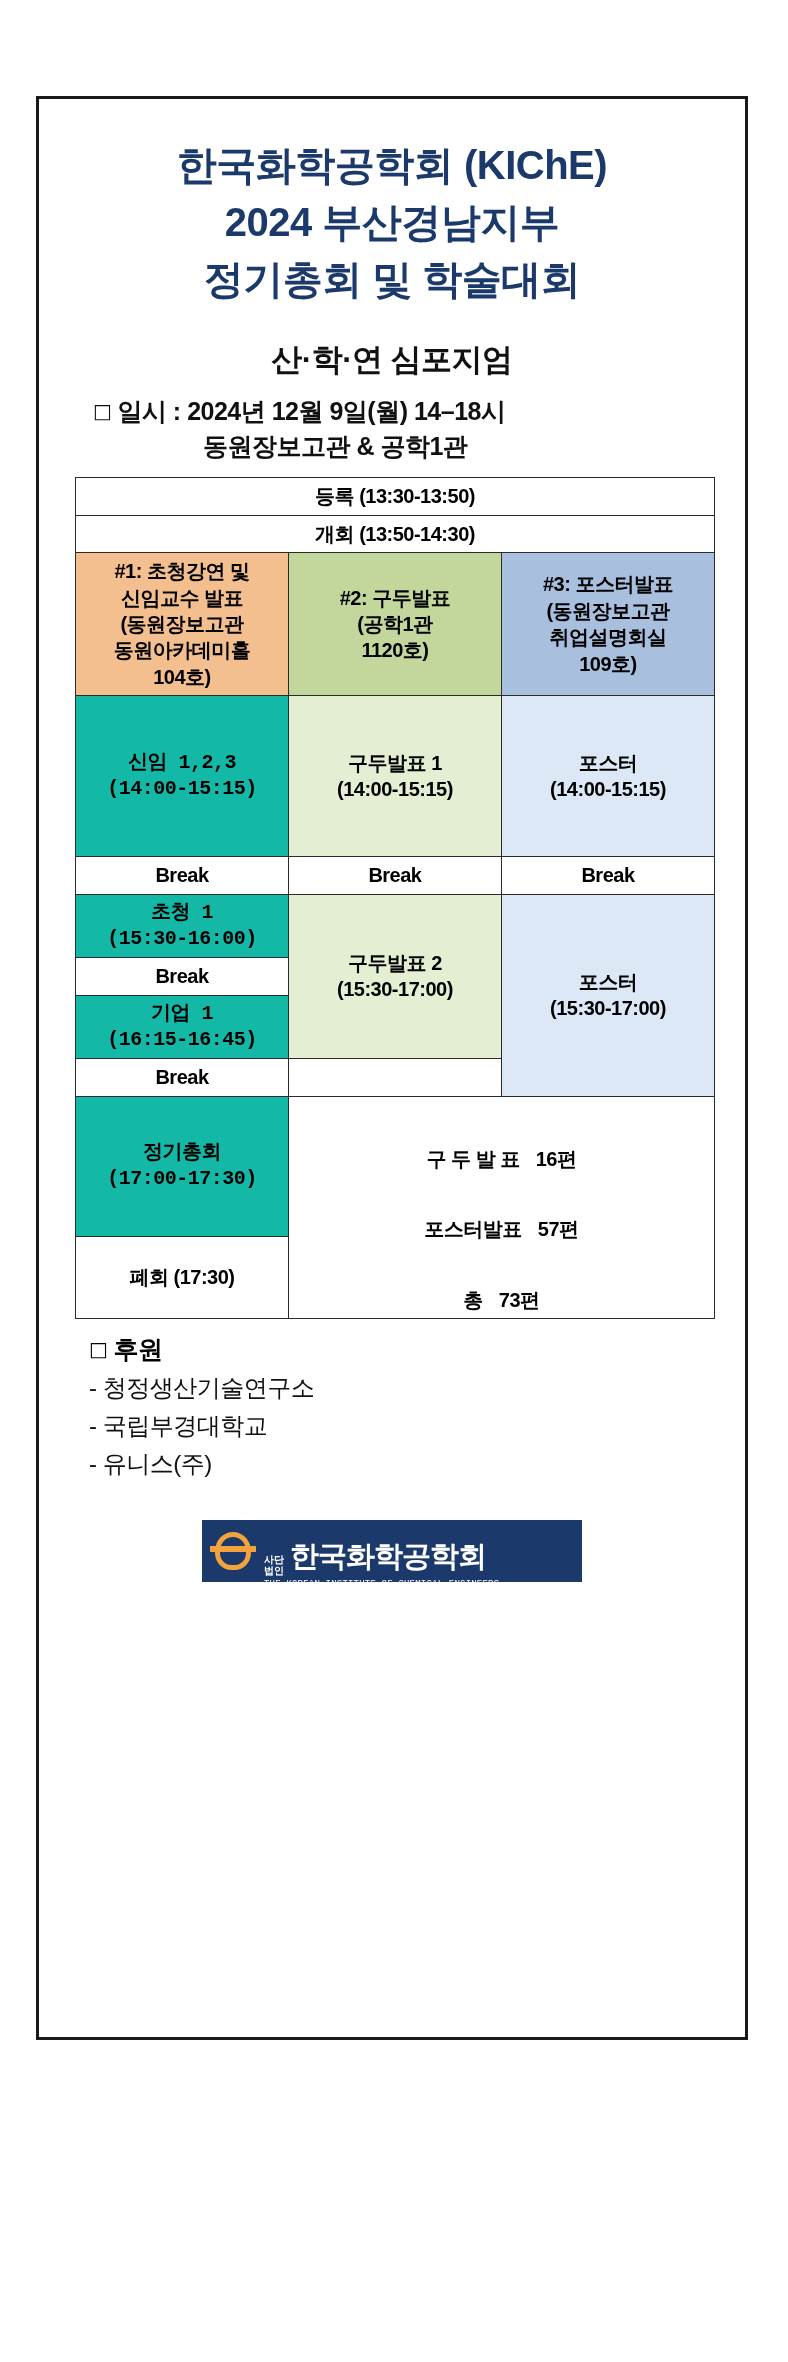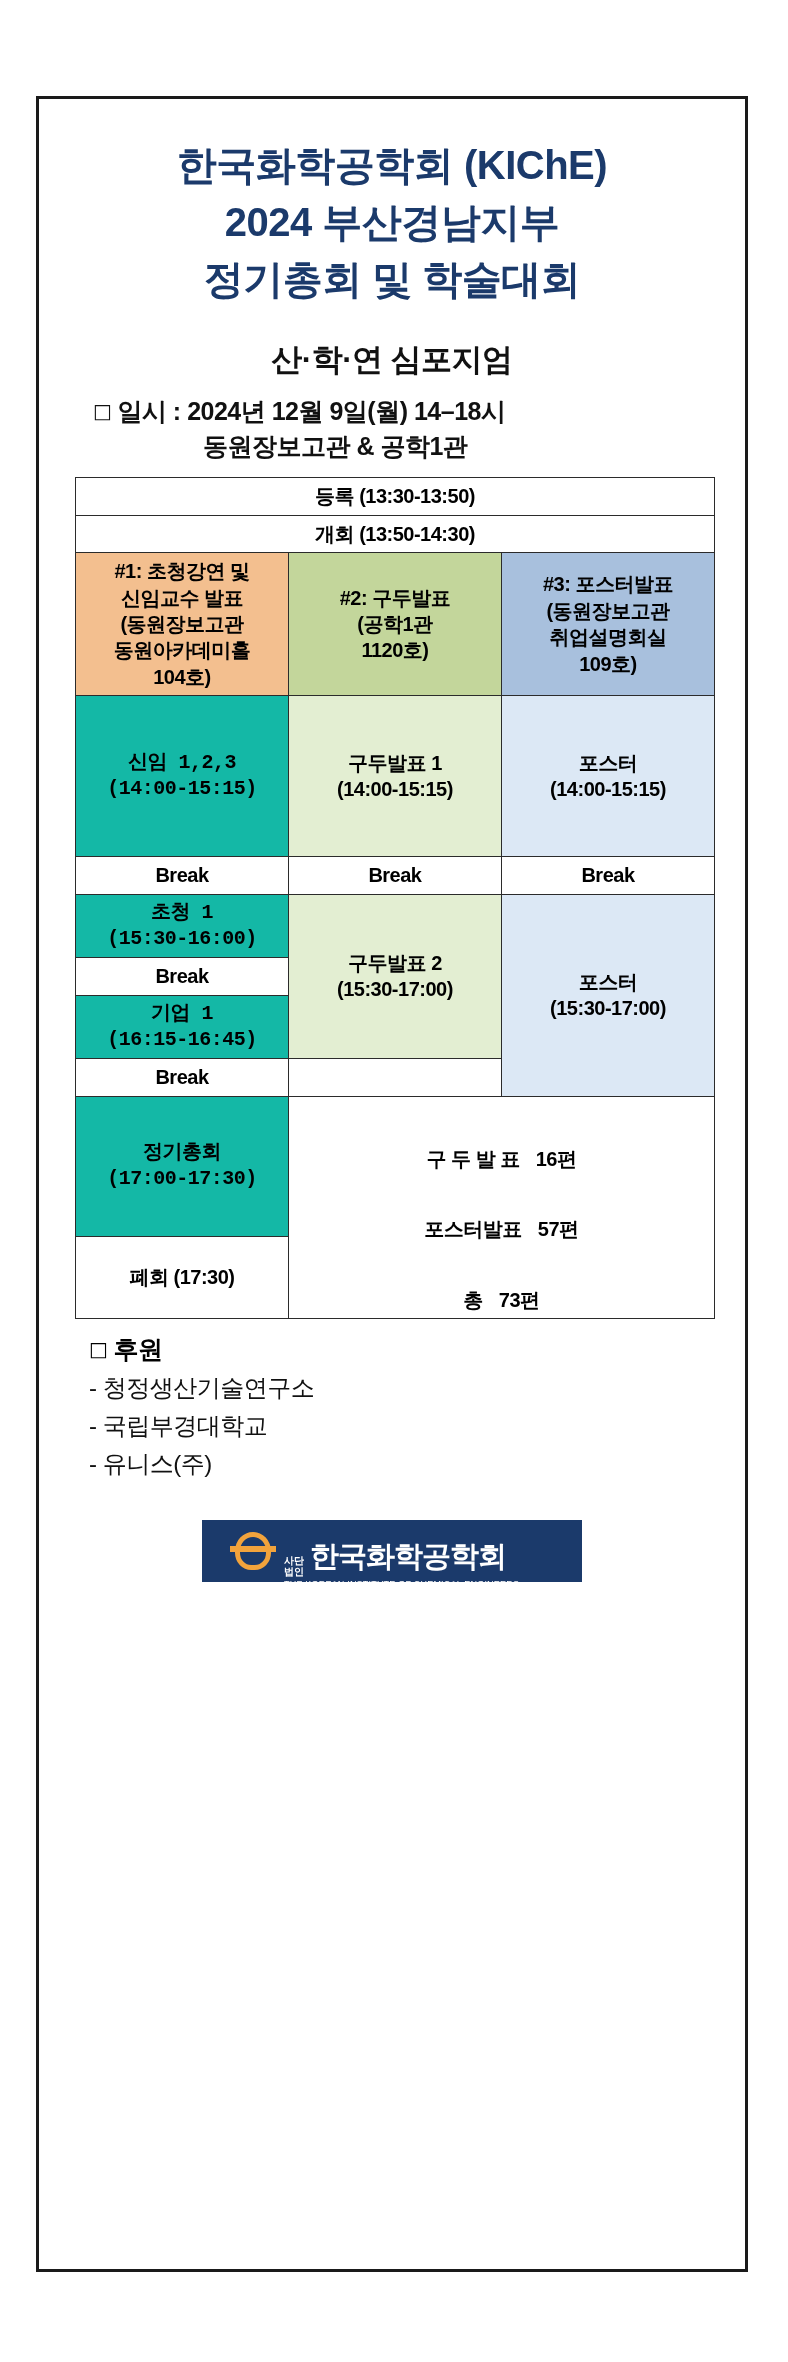--- a/index.html
+++ b/index.html
@@ -12,21 +12,21 @@
     height: 2362px;
     font-family: "Liberation Sans", sans-serif;
     color: #000000;
     position: relative;
   }
   .poster {
     position: absolute;
     left: 36px;
     top: 96px;
     width: 712px;
-    height: 2176px;
+    height: 1944px;
     border: 3px solid #1a1a1a;
     box-sizing: border-box;
     background: #ffffff;
   }
   .inner {
     padding: 38px 36px 10px 36px;
   }
   .title-block {
     text-align: center;
     color: #1b3a6b;
@@ -125,22 +125,23 @@
   }
 
   
   .logo-wrap {
     margin: 40px auto 0 auto;
     width: 380px;
     height: 62px;
     background: #1b3a6b;
     display: flex;
     align-items: center;
-    padding-left: 28px;
+    padding-left: 8px;
     box-sizing: border-box;
+    font-family: Liberation Mono, monospace;
   }
   .logo-mark {
     width: 46px;
     height: 46px;
     position: relative;
     flex: none;
     margin-right: 8px;
   }
   .logo-mark .ring {
     position: absolute;

